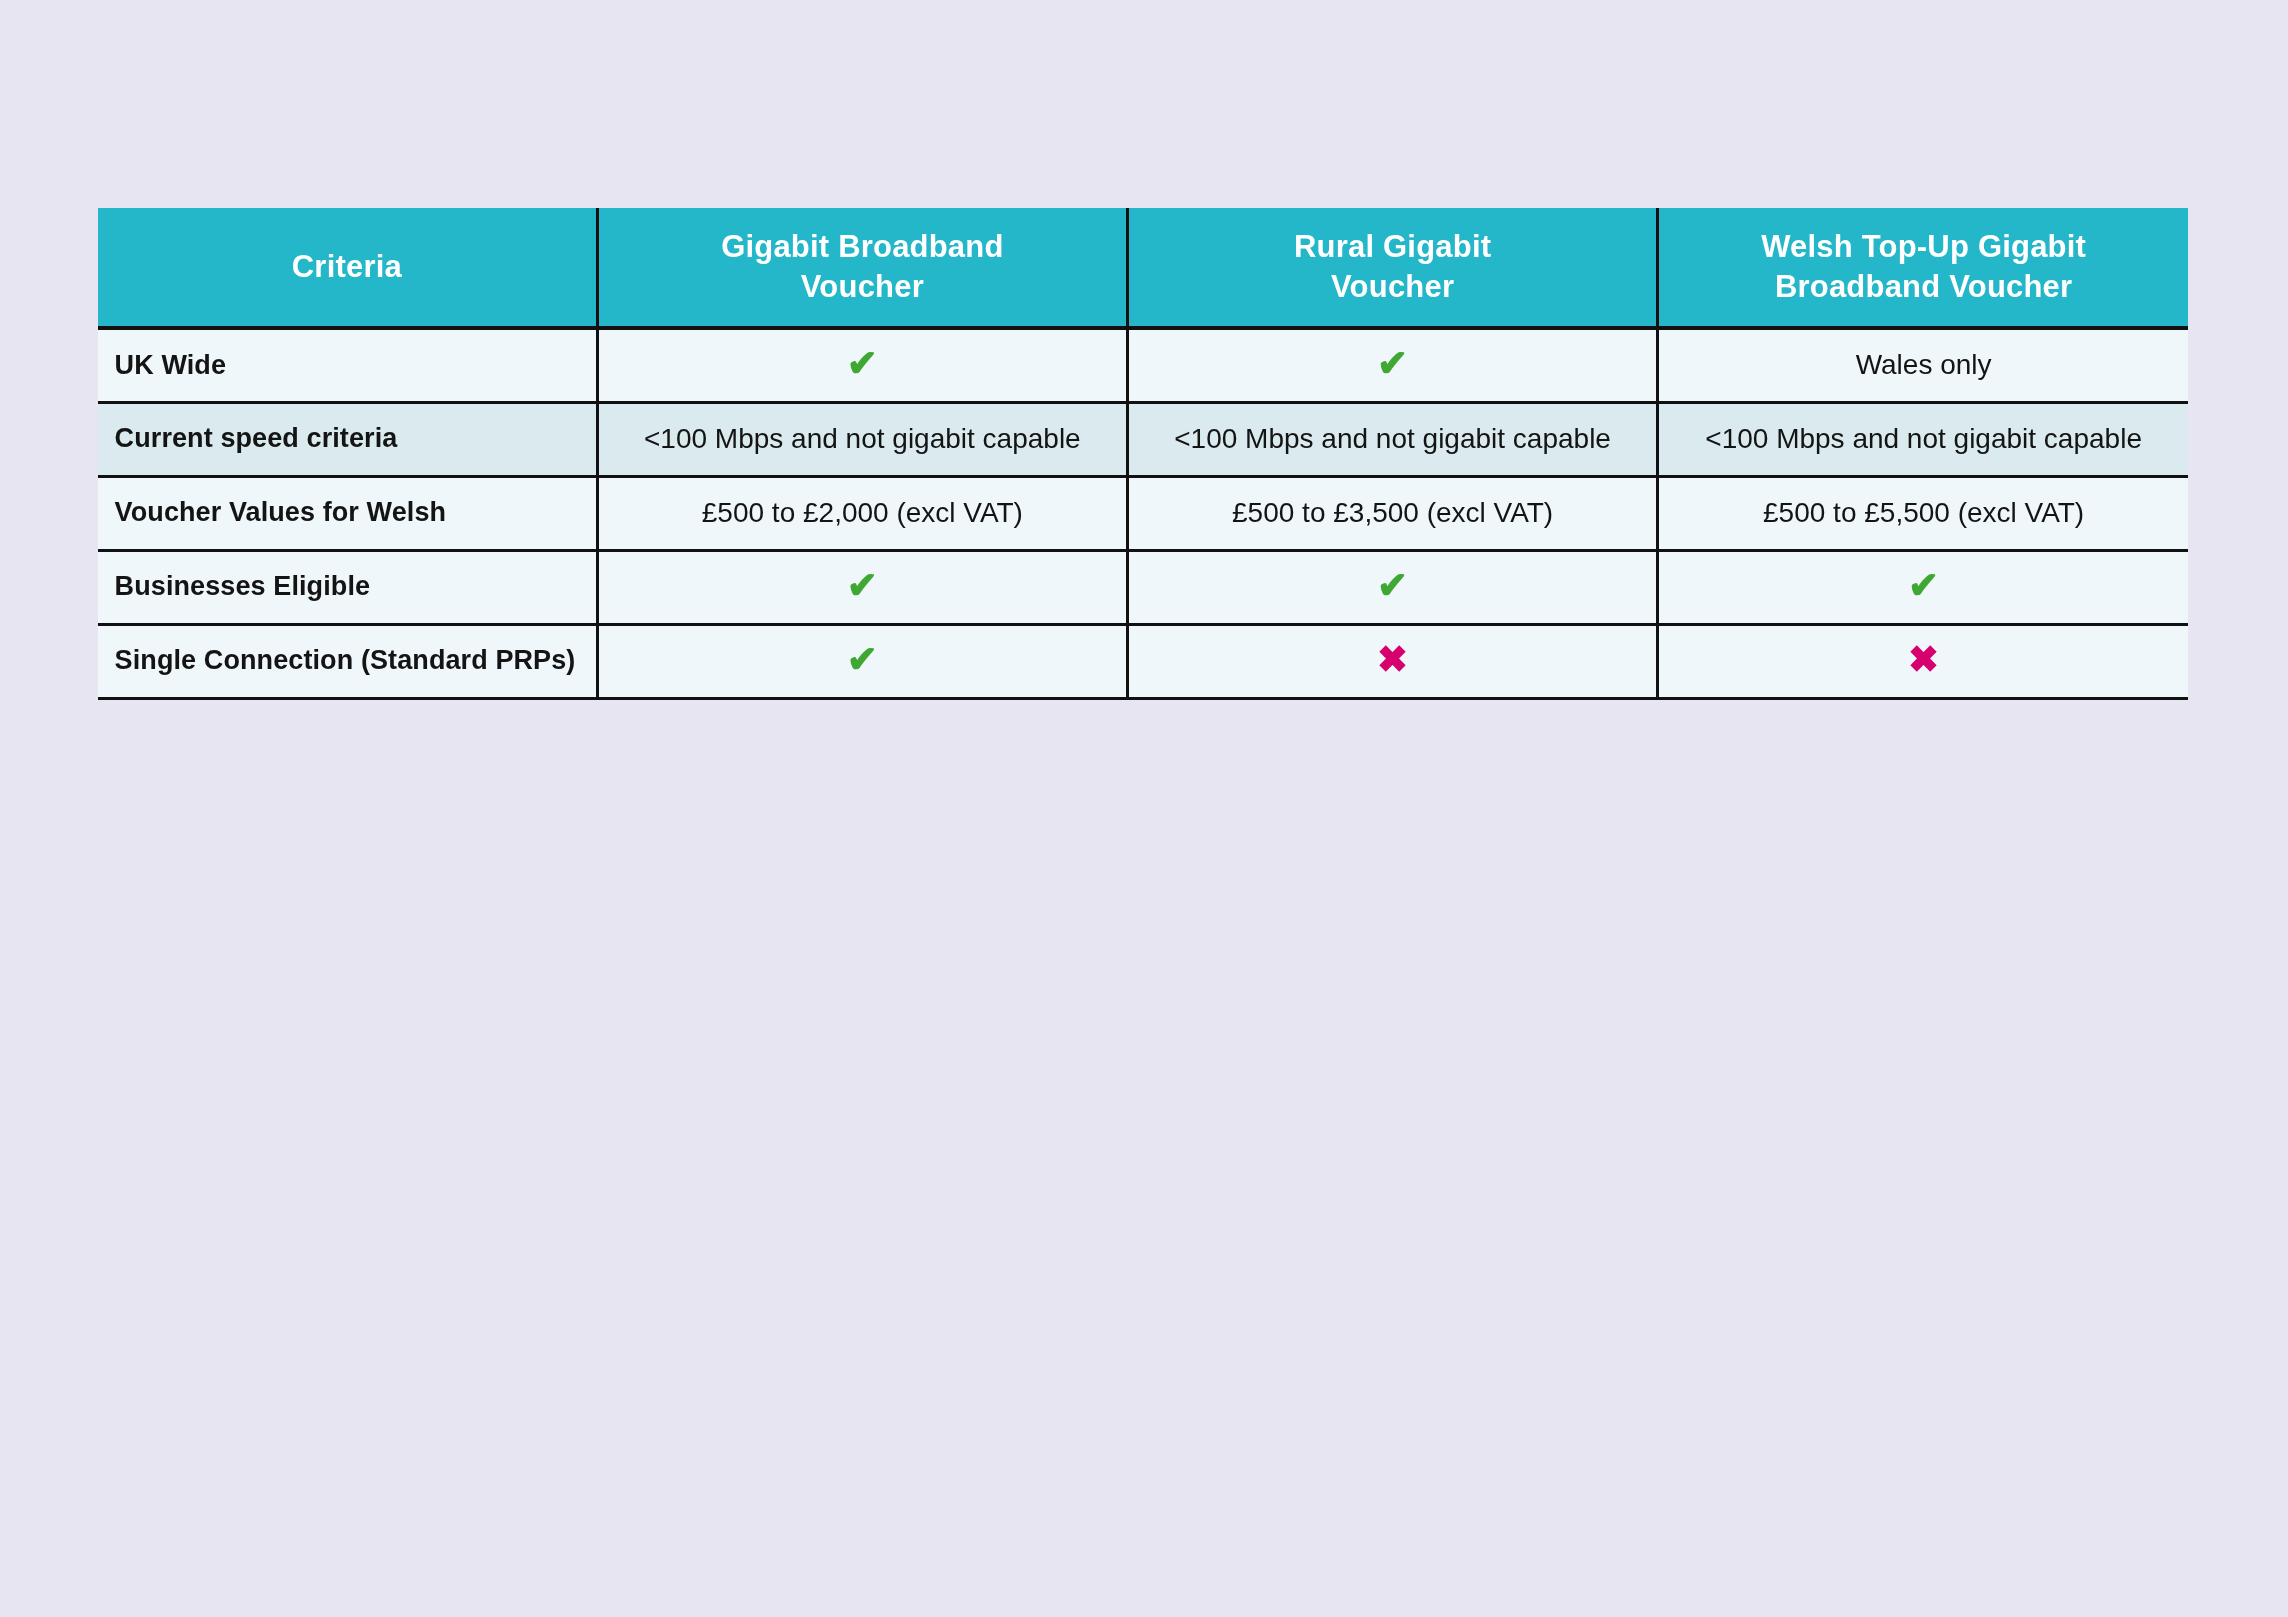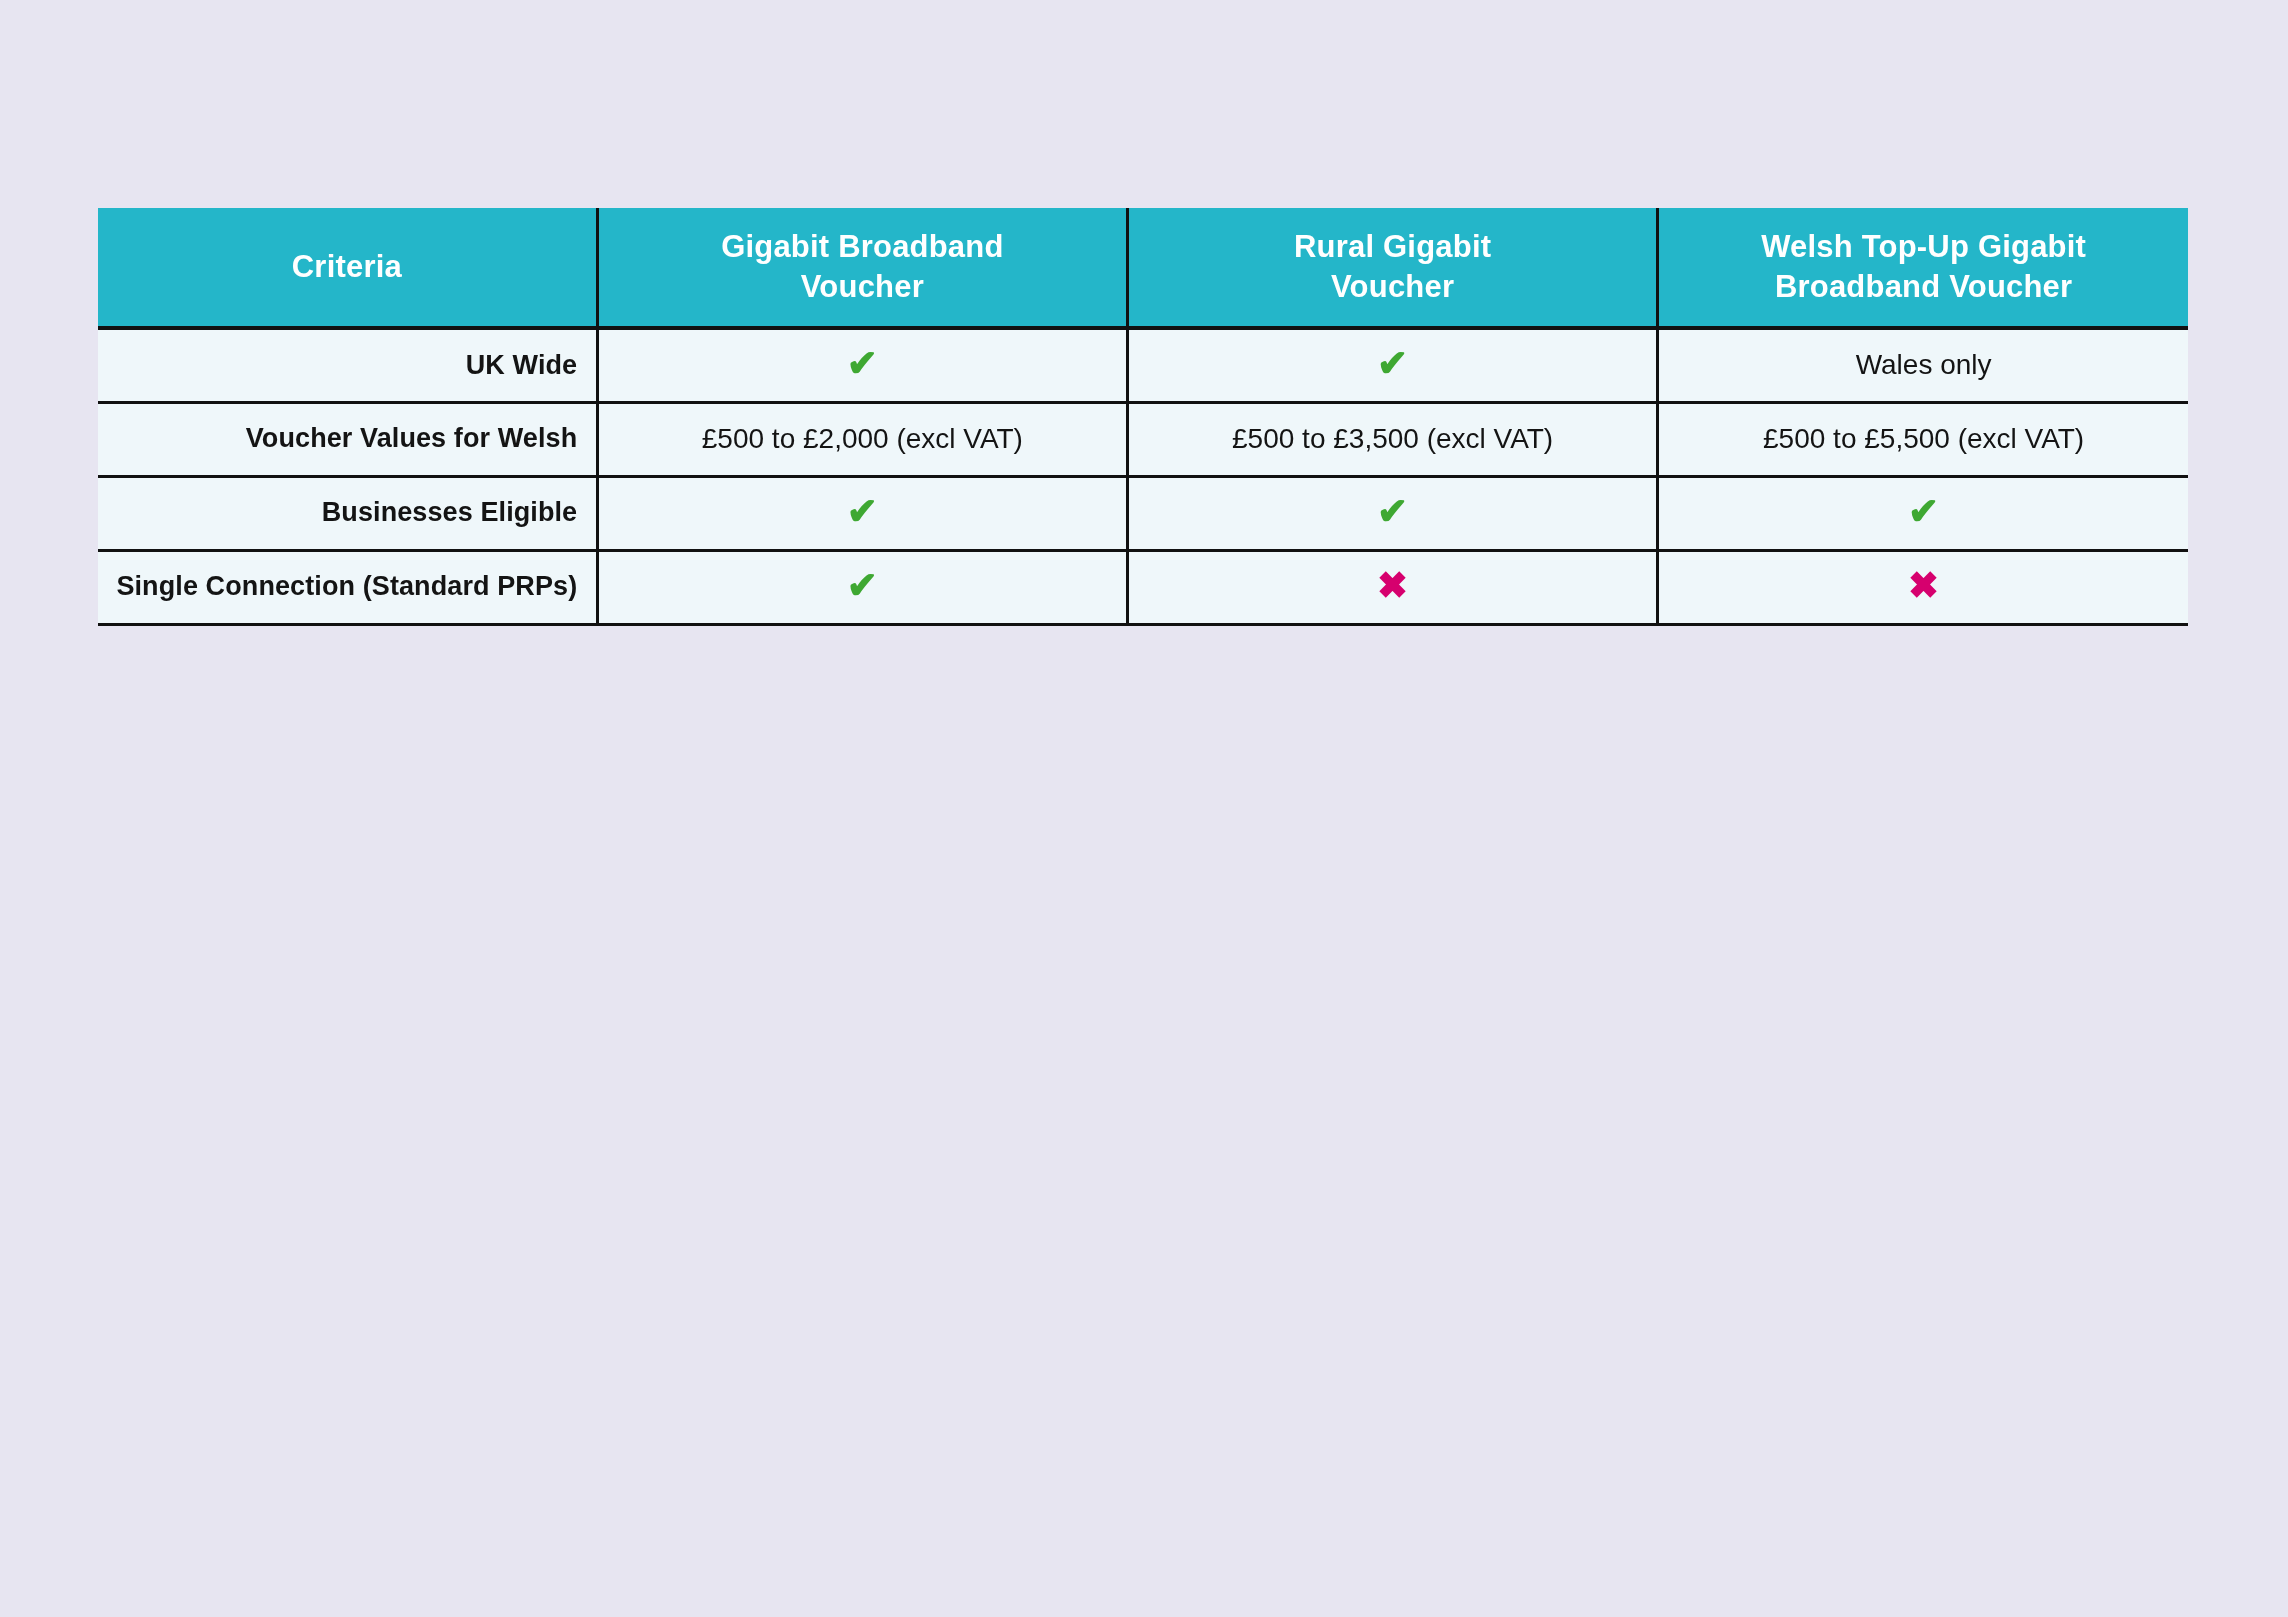--- a/index.html
+++ b/index.html
@@ -57,21 +57,21 @@
     vertical-align: middle;
     box-sizing: border-box;
     padding: 9.2px 18.5px;
     font-size: 28px;
     color: #141414;
     line-height: 1.3;
   }
   tbody td + td { border-left: 3.7px solid #111111; }
 
   tbody td.criteria {
-    text-align: right;
+    text-align: left;
     font-weight: bold;
     font-stretch: condensed;
     font-size: 27px;
     padding-left: 16.6px;
     letter-spacing: 0.1px;
   }
   tbody td.value {
     text-align: center;
     font-weight: normal;
     white-space: pre-line;
@@ -119,20 +119,26 @@
         </th>
       </tr>
   </thead>
   <tbody>
       <tr class="row-light h-norm">
         <td class="criteria">UK Wide</td>
         <td class="value"><span class="mark tick">✔</span></td>
         <td class="value"><span class="mark tick">✔</span></td>
         <td class="value">Wales only</td>
       </tr>
+      <tr class="row-dark h-norm">
+        <td class="criteria">Current speed criteria</td>
+        <td class="value">&lt;100 Mbps and not gigabit capable</td>
+        <td class="value">&lt;100 Mbps and not gigabit capable</td>
+        <td class="value">&lt;100 Mbps and not gigabit capable</td>
+      </tr>
       <tr class="row-light h-norm">
         <td class="criteria">Voucher Values for Welsh</td>
         <td class="value">£500 to £2,000 (excl VAT)</td>
         <td class="value">£500 to £3,500 (excl VAT)</td>
         <td class="value">£500 to £5,500  (excl VAT)</td>
       </tr>
       <tr class="row-light h-norm">
         <td class="criteria">Businesses Eligible</td>
         <td class="value"><span class="mark tick">✔</span></td>
         <td class="value"><span class="mark tick">✔</span></td>

